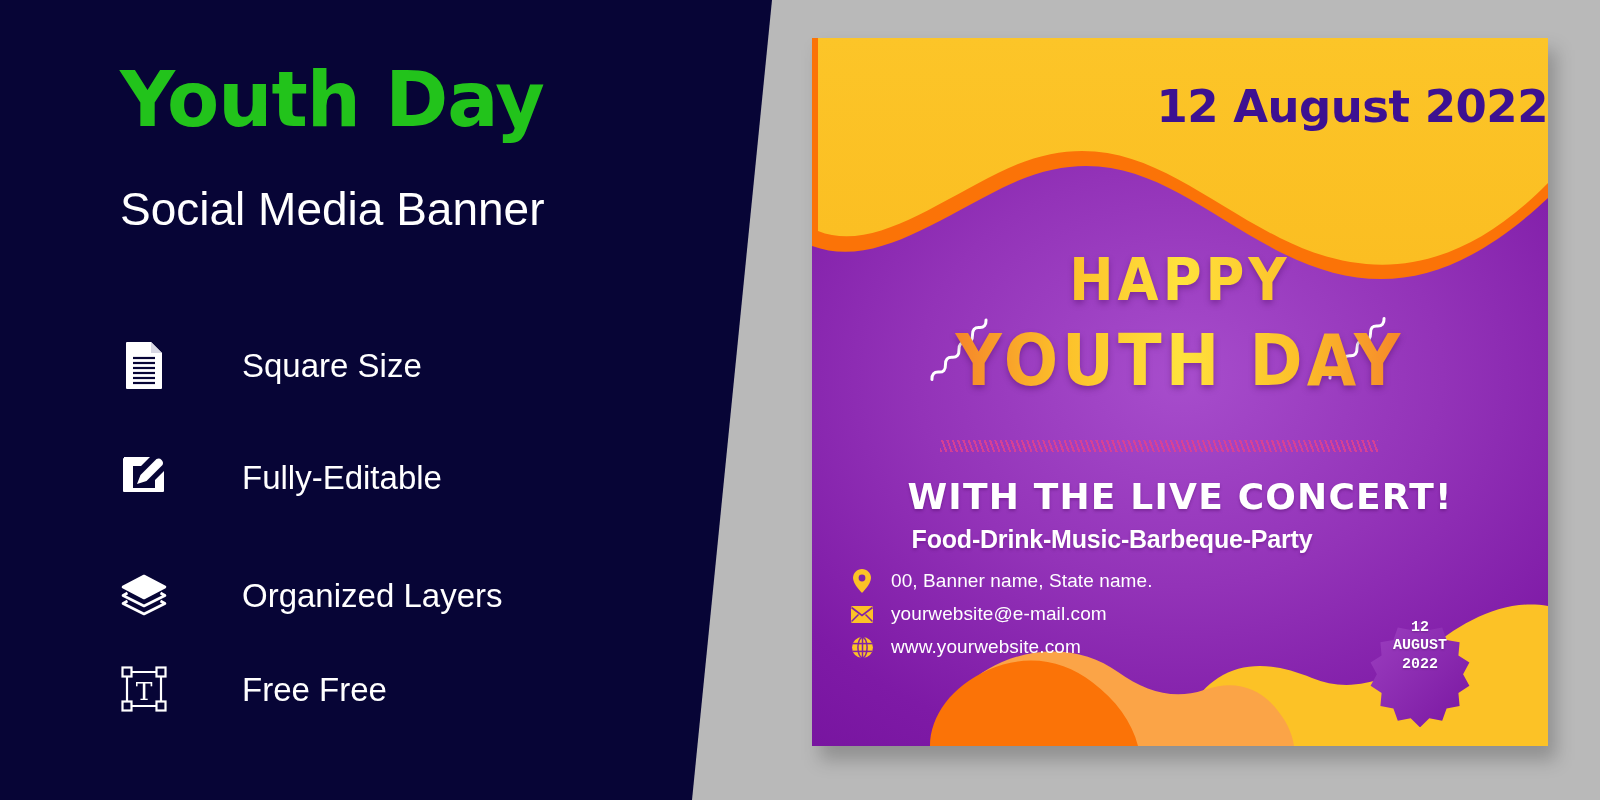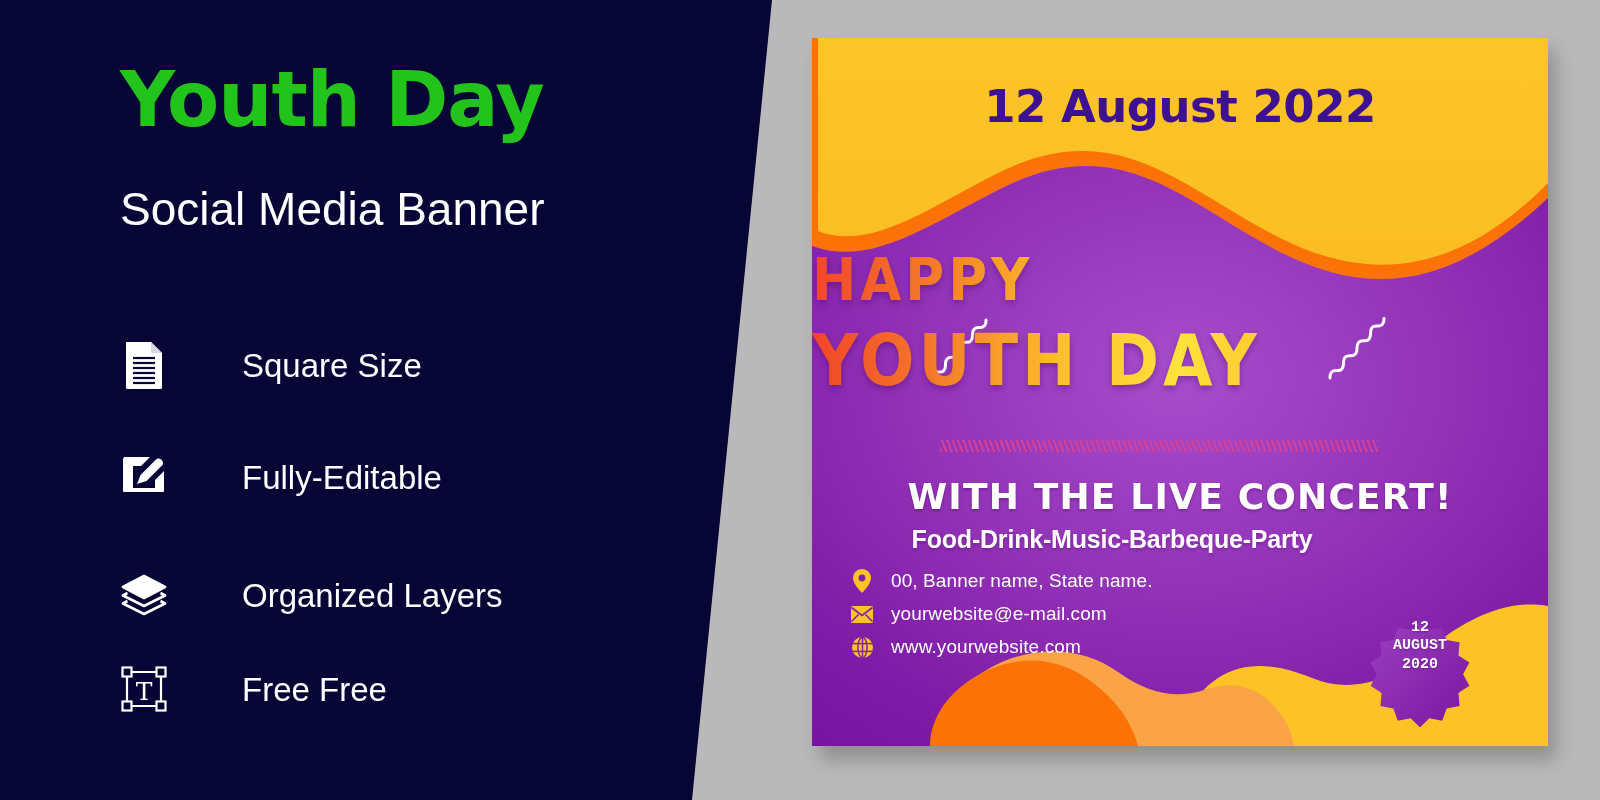--- a/index.html
+++ b/index.html
@@ -48,21 +48,21 @@
   }
   #poster{
     position:absolute; left:812px; top:38px; width:736px; height:708px;
     overflow:hidden; z-index:3;
     background: radial-gradient(ellipse 85% 70% at 50% 48%, #a74dcc 0%, #9333b8 42%, #7e1aa6 78%, #76139e 100%);
   }
   #poster-svg{ position:absolute; left:0; top:0; width:736px; height:708px; }
 
   
   #headline-block{
-    position:absolute; left:0; top:215px; width:736px; text-align:left; z-index:4;
+    position:absolute; left:0; top:215px; width:736px; text-align:center; z-index:4;
   }
   .gradtext{
     font-family:"DejaVu Sans", sans-serif;
     font-weight:bold; letter-spacing:4px; line-height:1;
     background-image:linear-gradient(90deg,#f2452a 0%,#f4782a 16%,#fcc02a 34%,#ffe23c 50%,#fcc02a 66%,#f4782a 84%,#f2452a 100%);
     -webkit-background-clip:text; background-clip:text;
     color:transparent; -webkit-text-fill-color:transparent;
     filter: drop-shadow(0 3px 3px rgba(60,0,80,0.35));
     display:block;
   }
@@ -103,21 +103,21 @@
   #date-badge-text{
     position:absolute; left:0; top:0; width:108px; height:108px;
     display:flex; flex-direction:column; align-items:center; justify-content:flex-start;
     color:#ffffff; font-size:15px; font-weight:bold; line-height:1.22; text-align:center;
     text-shadow:0 1px 2px rgba(60,0,80,.4);
     font-family:Liberation Mono, monospace;
   }
 
   
   #poster-date{
-    position:absolute; left:0; top:42px; width:736px; text-align:center; z-index:4;
+    position:absolute; left:0; top:42px; width:736px; text-align:right; z-index:4;
     font-family:"DejaVu Sans", sans-serif;
     font-size:45px; font-weight:bold; color:#3d1191; letter-spacing:-.5px;
   }
 </style>
 </head>
 <body>
 
 <div id="left-panel">
   <div id="left-inner">
 
@@ -278,17 +278,17 @@
     <svg width="108" height="108" viewBox="0 0 108 108">
       <path d="M54 2
                L63.3 11.1 L76.2 8.6 L80.6 21 L93.6 23.3 L92.4 36.4 L103.4 43.6 L97.1 55.2
                L103.4 66.8 L92.4 74 L93.6 87.1 L80.6 89.4 L76.2 101.8 L63.3 99.3 L54 108.4
                L44.7 99.3 L31.8 101.8 L27.4 89.4 L14.4 87.1 L15.6 74 L4.6 66.8 L10.9 55.2
                L4.6 43.6 L15.6 36.4 L14.4 23.3 L27.4 21 L31.8 8.6 L44.7 11.1 Z" fill="url(#purpBlobGrad)"></path>
     </svg>
     <div id="date-badge-text">
       <span>12</span>
       <span>AUGUST</span>
-      <span>2020</span>
+      <span>2022</span>
     </div>
   </div>
 
 </div>
 
 </body></html>

